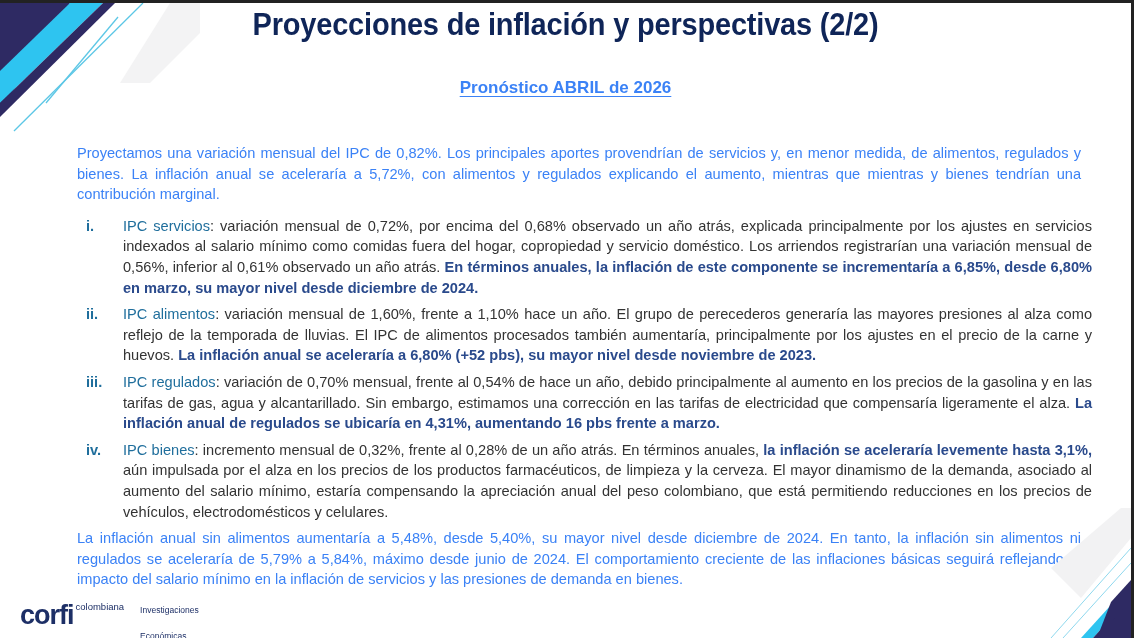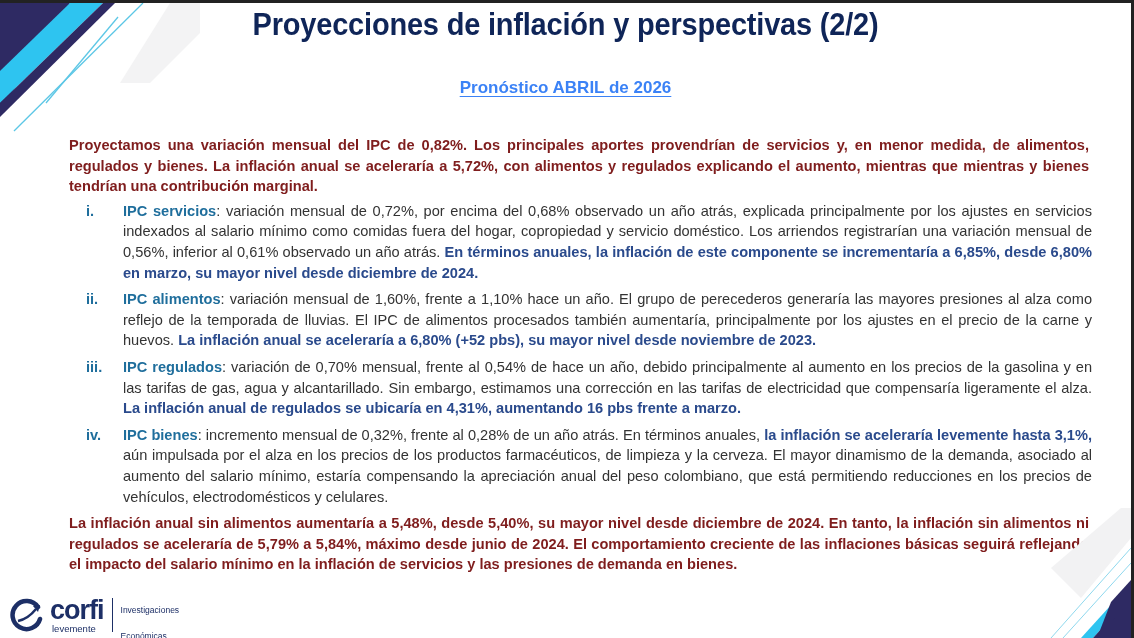--- a/index.html
+++ b/index.html
@@ -27,37 +27,37 @@
     position: absolute; left: 0; right: 0; top: 75px;
     text-align: center; color: #3b82f6; font-weight: bold; font-size: 17px;
     text-decoration: underline; text-underline-offset: 3px;
   }
   .content {
     position: absolute; left: 66px; top: 129px; width: 1026px;
     font-size: 14.6px; line-height: 20.6px; color: #333333;
     text-align: justify;
   }
   .intro, .closing {
-    color: #7f1d1d; font-weight: bold; margin: 3px;
+    color: #3b82f6; font-weight: normal; margin: 11px;
   }
   .closing { margin-top: 6px; }
   ol.items { list-style: none; margin: 4px 0 0 0; padding: 0 0 0 57px; }
   ol.items li { position: relative; margin: 0 0 6px 0; }
   .marker {
     position: absolute; left: -37px; top: 0; color: #1f6e9c; font-weight: bold;
   }
-  .item-head { color: #1f6e9c; font-weight: bold; }
+  .item-head { color: #1f6e9c; font-weight: normal; }
   .hl { color: #2a4a8c; font-weight: bold; }
 
   .footer-logo {
     position: absolute; left: 8px; bottom: 3px; height: 40px; width: 190px;
     display: flex; align-items: center;
   }
   .logo-mark { width: 36px; height: 36px; }
-  .logo-words { margin-left: 6px; display: flex; flex-direction: column; line-height: 1; justify-content: space-between; }
+  .logo-words { margin-left: 12px; display: flex; flex-direction: row; line-height: 1; justify-content: space-between; }
   .logo-corfi { color: #1d2f66; font-weight: bold; font-size: 27px; letter-spacing: -1px; }
   .logo-colombiana { color: #1d2f66; font-size: 9.5px; margin-top: 0px; padding-left: 2px; }
   .logo-sep { width: 1px; height: 34px; background: #1d2f66; margin: 0 8px 0 8px; }
   .logo-dept { color: #1d2f66; font-size: 8.5px; line-height: 10px; margin-top: 16px; }
 </style>
 </head>
 <body>
 
 <div class="slide">
 
@@ -100,21 +100,21 @@
   </div>
 
   <div class="footer-logo">
     <svg class="logo-mark" viewBox="0 0 36 36">
       <path d="M30 10 A14 14 0 1 0 32 22" fill="none" stroke="#1d2f66" stroke-width="4.5" stroke-linecap="round"></path>
       <path d="M10 24 Q20 22 28 12" fill="none" stroke="#1d2f66" stroke-width="2.5"></path>
       <polygon points="25,9 32,8 30,15" fill="#1d2f66"></polygon>
     </svg>
     <div class="logo-words">
       <span class="logo-corfi">corfi</span>
-      <span class="logo-colombiana">levemente</span>
+      <span class="logo-colombiana">colombiana</span>
     </div>
     <div class="logo-sep"></div>
     <div>
       <div class="logo-dept">Investigaciones</div>
       <div class="logo-dept">Económicas</div>
     </div>
   </div>
 
   <svg class="deco deco-br" width="160" height="130" viewBox="0 0 160 130">
     <polygon points="80,60 150,0 160,0 160,30 110,90" fill="#f2f2f3"></polygon>

